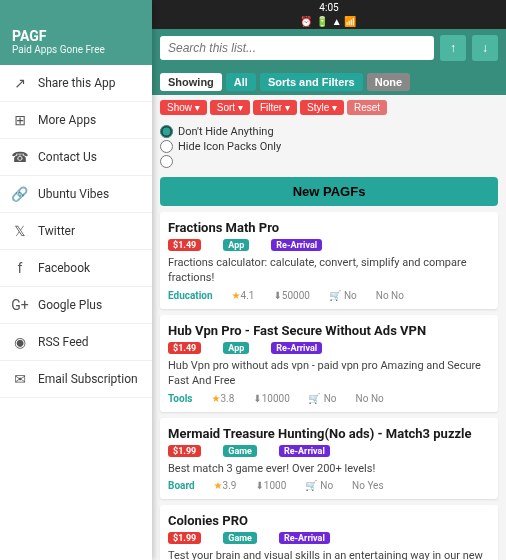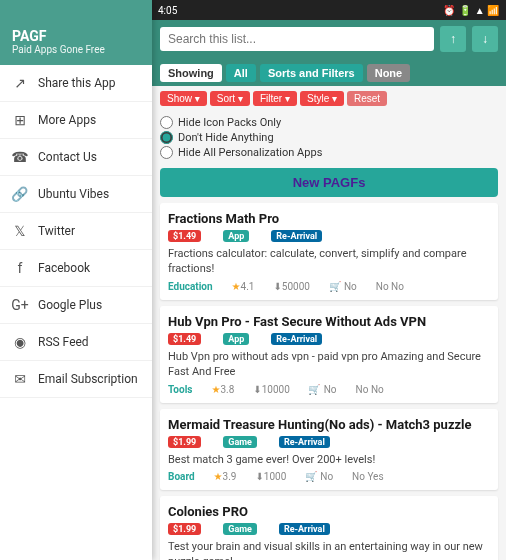--- a/index.html
+++ b/index.html
@@ -69,21 +69,22 @@
 
     
     .status-bar {
       background: #222;
       color: #fff;
       font-size: 10px;
       padding: 2px 6px;
       display: flex;
       justify-content: space-between;
       align-items: center;
-      height: 20px;
+      height: 29px;
+      flex-direction: column;
     }
     .status-icons {
       display: flex;
       gap: 3px;
       align-items: center;
     }
 
     
     .top-bar {
       background: #388e7c;
@@ -94,20 +95,21 @@
     }
     .search-input {
       flex: 1;
       background: #fff;
       border: none;
       border-radius: 3px;
       padding: 5px 8px;
       font-size: 12px;
       color: #333;
       outline: none;
+      font-style: italic;
     }
     .top-bar-btn {
       background: #4db6a0;
       border: none;
       border-radius: 3px;
       color: #fff;
       width: 26px;
       height: 26px;
       display: flex;
       align-items: center;
@@ -169,21 +171,21 @@
       font-size: 11px;
       color: #333;
       padding: 1px 0;
     }
     .radio-item input { accent-color: #26a69a; }
 
     
     .new-pagfs-btn {
       margin: 6px 8px;
       background: #26a69a;
-      color: #4c1d95;
+      color: #000000;
       border: none;
       border-radius: 4px;
       padding: 7px 14px;
       font-size: 13px;
       font-weight: bold;
       cursor: pointer;
       width: calc(100% - 16px);
       text-align: center;
     }
 
@@ -214,21 +216,21 @@
     }
     .badge {
       border-radius: 3px;
       padding: 1px 5px;
       font-size: 9px;
       font-weight: bold;
       color: #fff;
     }
     .badge-red { background: #e53935; }
     .badge-teal { background: #26a69a; }
-    .badge-orange { background: #0369a1; }
+    .badge-orange { background: #6d28d9; }
     .app-desc {
       font-size: 11px;
       color: #444;
       margin-bottom: 4px;
       line-height: 1.4;
     }
     .app-meta {
       font-size: 10px;
       color: #888;
       display: flex;
@@ -315,30 +317,29 @@
   <div class="filter-bar">
     <button class="filter-chip">Show ▾</button>
     <button class="filter-chip">Sort ▾</button>
     <button class="filter-chip">Filter ▾</button>
     <button class="filter-chip">Style ▾</button>
     <button class="filter-chip reset">Reset</button>
   </div>
 
   <div class="radio-group">
     <label class="radio-item">
-      <input type="radio" name="hide" style="">
-      <span>Hide Icon Packs Only</span>
-    </label>
-    <label class="radio-item">
       <input type="radio" name="hide" checked="" style="">
       <span>Don't Hide Anything</span>
     </label>
     <label class="radio-item">
       <input type="radio" name="hide" style="">
-      <span>Hide All Personalization Apps</span>
+      <span>Hide Icon Packs Only</span>
+    </label>
+    <label class="radio-item">
+      <input type="radio" name="hide" style="">
     </label>
   </div>
 
   <button class="new-pagfs-btn">New PAGFs</button>
 
   <div class="app-list">
 
     <div class="app-card">
       <div class="app-card-title">Fractions Math Pro</div>
       <div class="badge-row">

